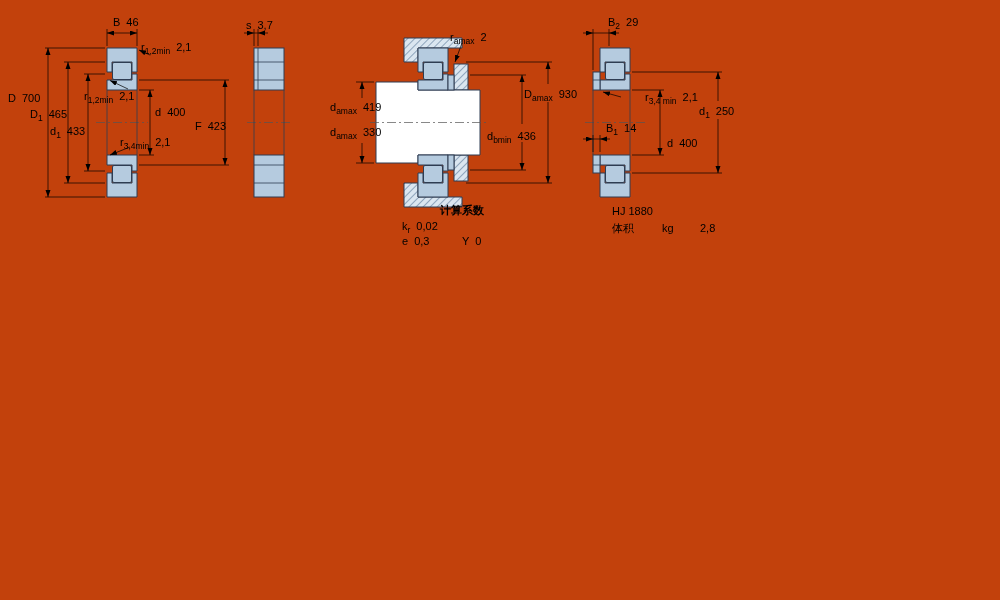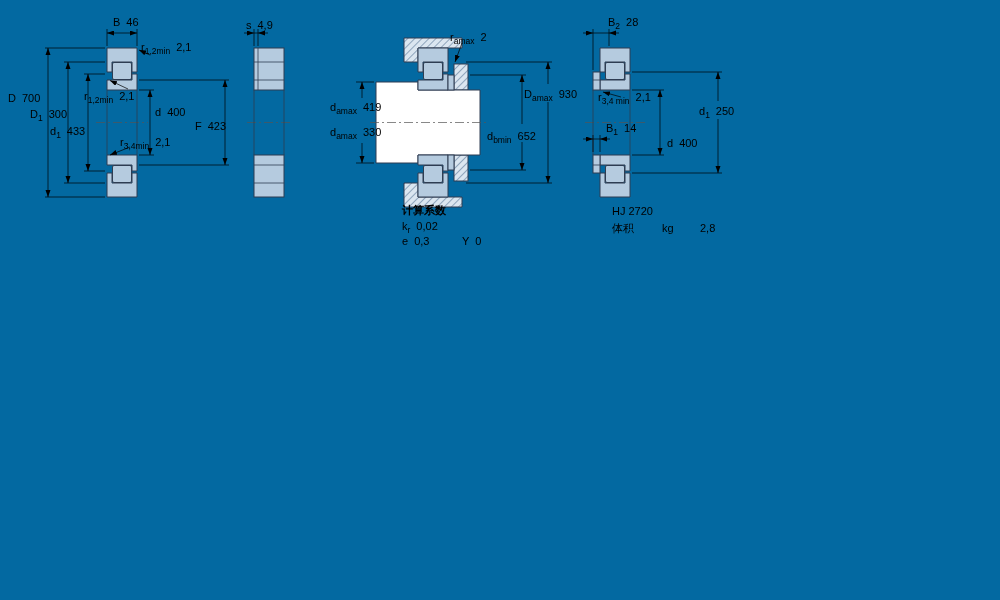--- a/index.html
+++ b/index.html
@@ -1,28 +1,28 @@
 <!DOCTYPE html>
 <html><head>
 <meta charset="utf-8">
 <style>
   html,body{margin:0;padding:0;background:#fff;}
-  .canvas{position:relative;width:1000px;height:600px;background:#0369a1;overflow:hidden;
+  .canvas{position:relative;width:1000px;height:600px;background:#c2410c;overflow:hidden;
           font-family:"Liberation Sans",sans-serif;}
   svg{position:absolute;left:0;top:0;}
   .part{fill:#b5cbdf;stroke:#2e3d52;stroke-width:1;stroke-linejoin:miter;}
   .whitepart{fill:#ffffff;stroke:#2e3d52;stroke-width:1;}
   .hatched{fill:url(#hatchP);stroke:#2e3d52;stroke-width:1;}
   .edge{stroke:#2e3d52;stroke-width:0.8;fill:none;}
   .dim{stroke:#000;stroke-width:0.7;fill:none;}
   .cl{stroke:#555;stroke-width:0.7;fill:none;stroke-dasharray:9 3 2 3;}
   .lbl{position:absolute;font-size:11px;line-height:1.1;color:#000;white-space:nowrap;}
   .lbl sub{font-size:8.5px;}
   .lbl .v{margin-left:6px;}
-  .bold{font-weight:bold;}
+  .bold{font-weight:bold;margin-left:38px;}
 </style>
 </head>
 <body>
 
 <div class="canvas">
 
 <svg width="1000" height="600" viewBox="0 0 1000 600">
   <defs>
     <marker id="arr" markerWidth="8" markerHeight="6" refX="7" refY="2.5" orient="auto" markerUnits="userSpaceOnUse">
       <path d="M0,0 L7,2.5 L0,5 Z" fill="#000"></path>
@@ -132,44 +132,44 @@
       <line x1="610" y1="139" x2="600" y2="139" marker-end="url(#arr)"></line>
       <line x1="593" y1="139" x2="600" y2="139"></line>
       <line x1="621" y1="97" x2="603" y2="92" marker-end="url(#arr)"></line>
     </g>
   </g>
 </svg>
 
 <div class="lbl" style="left:113px;top:16px"><span>B</span><sub></sub><span class="v">46</span></div>
 <div class="lbl" style="left:141px;top:41px"><span>r</span><sub>1,2min</sub><span class="v">2,1</span></div>
 <div class="lbl" style="left:8px;top:92px"><span>D</span><sub></sub><span class="v">700</span></div>
-<div class="lbl" style="left:30px;top:108px"><span>D</span><sub>1</sub><span class="v">300</span></div>
+<div class="lbl" style="left:30px;top:108px"><span>D</span><sub>1</sub><span class="v">465</span></div>
 <div class="lbl" style="left:84px;top:90px"><span>r</span><sub>1,2min</sub><span class="v">2,1</span></div>
 <div class="lbl" style="left:50px;top:125px"><span>d</span><sub>1</sub><span class="v">433</span></div>
 <div class="lbl" style="left:155px;top:106px"><span>d</span><sub></sub><span class="v">400</span></div>
 <div class="lbl" style="left:120px;top:136px"><span>r</span><sub>3,4min</sub><span class="v">2,1</span></div>
 <div class="lbl" style="left:195px;top:120px"><span>F</span><sub></sub><span class="v">423</span></div>
 
-<div class="lbl" style="left:246px;top:19px"><span>s</span><sub></sub><span class="v">4,9</span></div>
+<div class="lbl" style="left:246px;top:19px"><span>s</span><sub></sub><span class="v">3,7</span></div>
 
 <div class="lbl" style="left:450px;top:31px"><span>r</span><sub>amax</sub><span class="v">2</span></div>
 <div class="lbl" style="left:330px;top:101px"><span>d</span><sub>amax</sub><span class="v">419</span></div>
 <div class="lbl" style="left:330px;top:126px"><span>d</span><sub>amax</sub><span class="v">330</span></div>
 <div class="lbl" style="left:524px;top:88px"><span>D</span><sub>amax</sub><span class="v">930</span></div>
-<div class="lbl" style="left:487px;top:130px"><span>d</span><sub>bmin</sub><span class="v">652</span></div>
+<div class="lbl" style="left:487px;top:130px"><span>d</span><sub>bmin</sub><span class="v">436</span></div>
 
 <div class="lbl bold" style="left:402px;top:204px">计算系数</div>
 <div class="lbl" style="left:402px;top:220px"><span>k</span><sub>r</sub><span class="v">0,02</span></div>
 <div class="lbl" style="left:402px;top:235px"><span>e</span><sub></sub><span class="v">0,3</span></div>
 <div class="lbl" style="left:462px;top:235px"><span>Y</span><sub></sub><span class="v">0</span></div>
 
-<div class="lbl" style="left:608px;top:16px"><span>B</span><sub>2</sub><span class="v">28</span></div>
-<div class="lbl" style="left:598px;top:91px"><span>r</span><sub>3,4 min</sub><span class="v">2,1</span></div>
+<div class="lbl" style="left:608px;top:16px"><span>B</span><sub>2</sub><span class="v">29</span></div>
+<div class="lbl" style="left:645px;top:91px"><span>r</span><sub>3,4 min</sub><span class="v">2,1</span></div>
 <div class="lbl" style="left:606px;top:122px"><span>B</span><sub>1</sub><span class="v">14</span></div>
 <div class="lbl" style="left:667px;top:137px"><span>d</span><sub></sub><span class="v">400</span></div>
 <div class="lbl" style="left:699px;top:105px"><span>d</span><sub>1</sub><span class="v">250</span></div>
 
-<div class="lbl" style="left:612px;top:205px">HJ 2720</div>
+<div class="lbl" style="left:612px;top:205px">HJ 1880</div>
 <div class="lbl" style="left:612px;top:222px">体积</div>
 <div class="lbl" style="left:662px;top:222px">kg</div>
 <div class="lbl" style="left:700px;top:222px">2,8</div>
 
 </div>
 
 </body></html>

